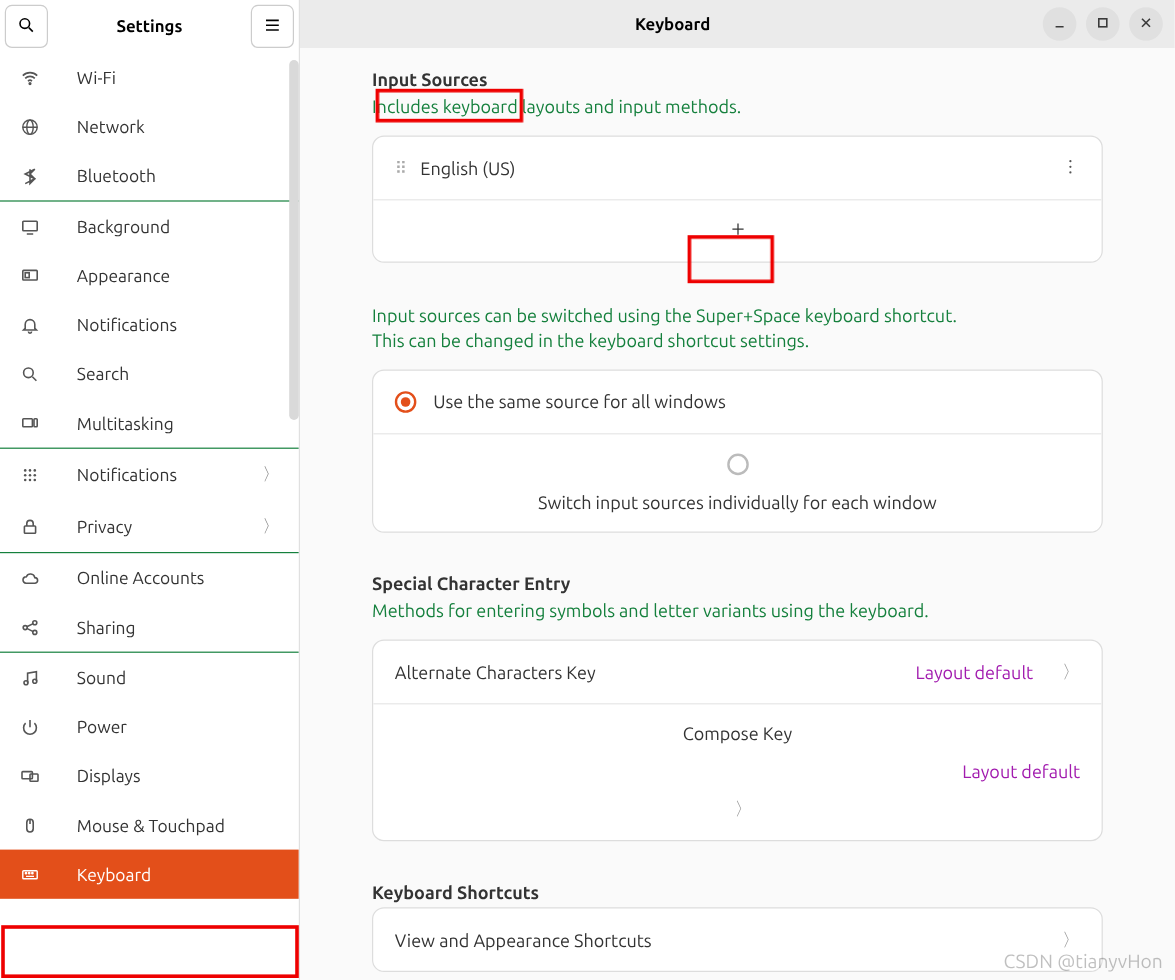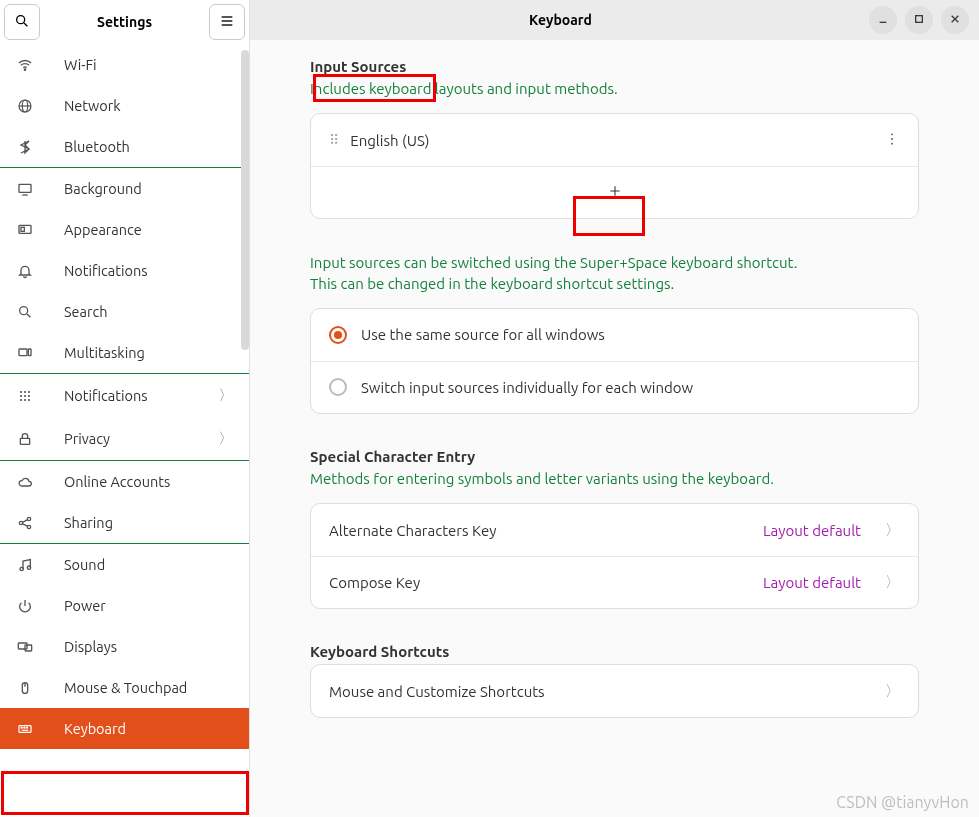--- a/index.html
+++ b/index.html
@@ -23,21 +23,21 @@
 .main-title { flex: 1; text-align: center; font-weight: bold; font-size: 14px; }
 .win-btn { width: 28px; height: 28px; border-radius: 50%; background: #e0e0e0; margin-left: 8px; display: flex; align-items: center; justify-content: center; cursor: pointer; font-size: 13px; color: #3a3a3a; }
 .content { flex: 1; overflow-y: auto; padding: 18px 60px 40px 60px; }
 
 .section { margin-bottom: 34px; }
 .section-title { font-weight: bold; font-size: 15px; color: #333; margin-bottom: 4px; }
 .section-desc { color: #15803d; font-size: 15px; margin-bottom: 14px; line-height: 1.35; }
 
 .card { border: 1px solid #ddd; border-radius: 10px; background: #fff; overflow: hidden; }
 .card .row { display: flex; align-items: center; padding: 16px 18px; min-height: 52px; gap: 14px; font-size: 15px; color: #333; }
-.card .row + .row { border-top: 1px solid #e6e6e6; }
+.card .row + .row { border-top: 1px solid #e6e6e6; flex-direction: column; }
 .card .row.clickable { cursor: pointer; }
 .row .drag { color: #aaa; font-size: 14px; letter-spacing: -3px; }
 .row .more { margin-left: auto; color: #555; }
 .row .value { margin-left: auto; color: #a21caf; }
 .row .chev-r { color: #999; margin-left: 10px; }
 .center-row { justify-content: center; }
 
 .radio { width: 18px; height: 18px; border-radius: 50%; border: 2px solid #bbb; display: inline-block; position: relative; }
 .radio.checked { border-color: #e34f1a; }
 .radio.checked::after { content: ''; position: absolute; width: 8px; height: 8px; background: #e34f1a; border-radius: 50%; top: 3px; left: 3px; }
@@ -321,21 +321,21 @@
             <span class="value">Layout default</span>
             <span class="chev-r">〉</span>
           </div>
         </div>
       </div>
 
       <div class="section">
         <div class="section-title" style="">Keyboard Shortcuts</div>
         <div class="card">
           <div class="row clickable">
-            <span>Mouse and Customize Shortcuts</span>
+            <span>View and Appearance Shortcuts</span>
             <span class="chev-r" style="margin-left:auto">〉</span>
           </div>
         </div>
       </div>
 
     </div>
   </main>
 </div>
 
 <div class="hl hl1"></div>

